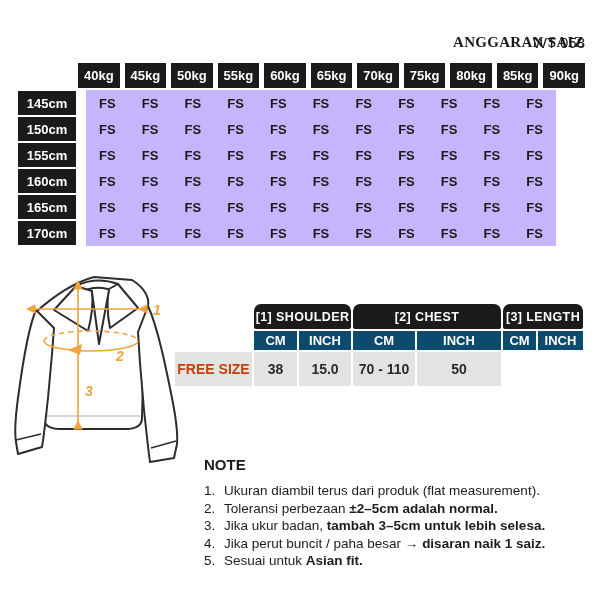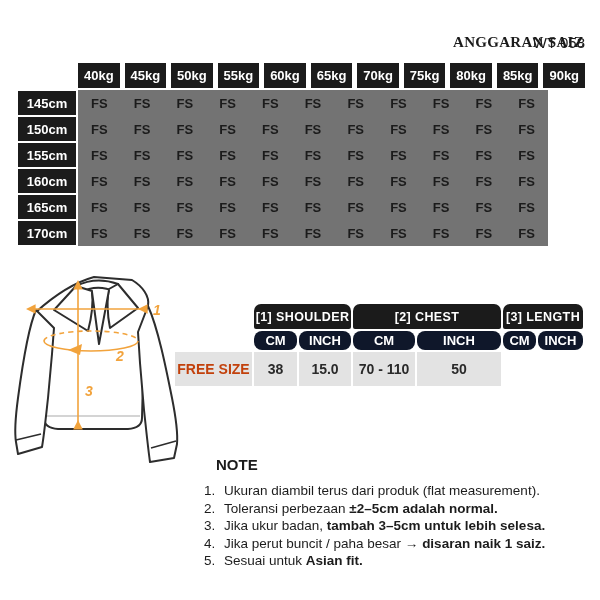--- a/index.html
+++ b/index.html
@@ -27,22 +27,22 @@
   }
   .ht-col {
     position: absolute; left: 18px; top: 91px; width: 58px;
     display: flex; flex-direction: column; gap: 2px;
   }
   .ht-cell {
     height: 24px; background: #1b1b1b; color: #fff; font-size: 13px; font-weight: bold;
     display: flex; align-items: center; justify-content: center;
   }
   .fs-body {
-    position: absolute; left: 78px; top: 90px; width: 470px; height: 156px;
-    background: #737373; display: grid;
+    position: absolute; left: 86px; top: 90px; width: 470px; height: 156px;
+    background: #c4b5fd; display: grid;
     grid-template-columns: repeat(11, 1fr); grid-template-rows: repeat(6, 1fr);
   }
   .fs-cell {
     display: flex; align-items: center; justify-content: center;
     font-size: 13px; font-weight: bold; color: #1b1b1b;
   }
   
   .garment { position: absolute; left: 8px; top: 268px; }
   
   .m-table {
@@ -52,34 +52,34 @@
     grid-template-rows: 25px 19px 34px;
     column-gap: 2px; row-gap: 2px;
   }
   .m-spacer { background: transparent; }
   .m-tab {
     grid-column: span 2; background: #1b1b1b; color: #fff;
     border-radius: 7px 7px 2px 2px; font-size: 12.5px; font-weight: bold;
     letter-spacing: 0.4px; display: flex; align-items: center; justify-content: center;
   }
   .m-unit {
-    background: #0f172a; color: #fff; font-size: 13px; font-weight: bold;
-    display: flex; align-items: center; justify-content: center; border-radius: 8px;
+    background: #0c4a6e; color: #fff; font-size: 13px; font-weight: bold;
+    display: flex; align-items: center; justify-content: center;
   }
   .m-label {
     background: #e3e3e3; color: #c2410c; font-size: 14px; font-weight: bold;
     display: flex; align-items: center; justify-content: center;
   }
   .m-val {
     background: #e3e3e3; color: #2a2a2a; font-size: 14px; font-weight: bold;
     display: flex; align-items: center; justify-content: center; white-space: nowrap;
   }
   
   .notes { position: absolute; left: 204px; top: 456px; width: 390px; }
-  .notes-title { font-size: 15px; font-weight: bold; margin-bottom: 9px; margin-left: 12px; }
+  .notes-title { font-size: 15px; font-weight: bold; margin-bottom: 9px; }
   .note-row { display: flex; font-size: 13.5px; line-height: 17.5px; color: #1c1c1c; }
   .note-num { width: 20px; flex: 0 0 20px; }
   .note-bold { font-weight: bold; }
 </style>
 </head>
 <body>
 
 <div class="page">
 
   <div class="title">ANGGARAN SAIZ</div>

